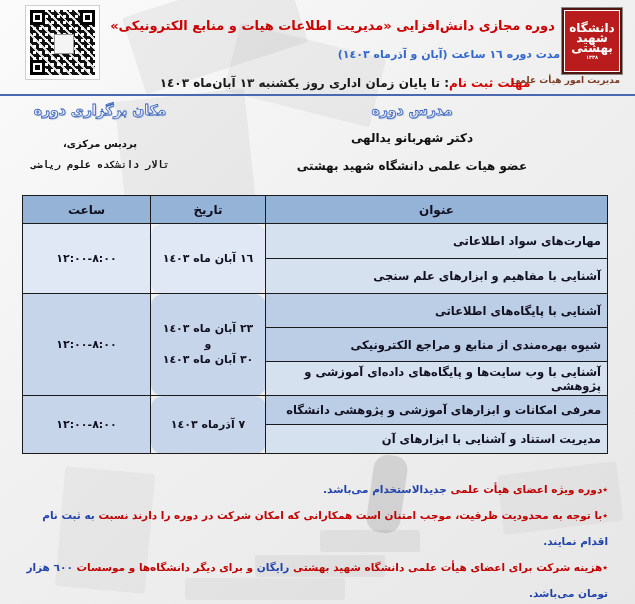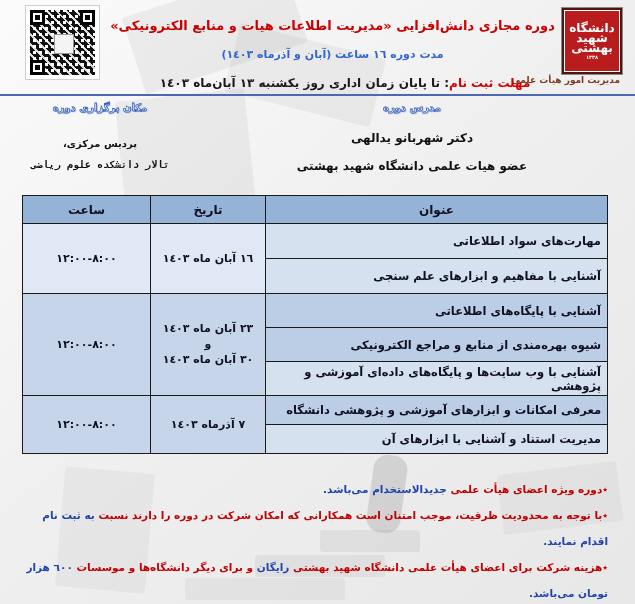--- a/index.html
+++ b/index.html
@@ -33,45 +33,45 @@
   .f-tl{left:0;top:0;} .f-tr{right:0;top:0;} .f-bl{left:0;bottom:0;}
   .qr-center{position:absolute;left:24px;top:24px;width:18px;height:18px;background:#f4f4f4;border:1px solid #999;}
   .logo{right:13px;top:8px;width:60px;height:66px;background:#b91c1c;
     box-shadow:inset 0 0 0 2px #4f1610,inset 0 0 0 3px #fff,0 0 0 1px #8a8a8a;
     color:#fff;display:flex;flex-direction:column;align-items:center;justify-content:center;
     text-align:center;line-height:1.02;font-weight:bold;}
   .logo .l1{font-size:12px;} .logo .l2{font-size:12px;margin-top:-2px;} .logo .l3{font-size:12px;margin-top:-2px;}
   .logo .yr{font-size:5px;margin-top:1px;letter-spacing:1px;}
   .title{left:105px;top:18px;width:455px;text-align:center;direction:rtl;
     color:#cc0000;font-size:13px;font-weight:bold;}
-  .subtitle{left:105px;top:48px;width:455px;text-align:center;direction:rtl;
+  .subtitle{left:105px;top:48px;width:455px;direction:rtl;
     color:#3366cc;font-size:11px;font-weight:bold;}
   .logo-caption{right:15px;top:75px;width:120px;text-align:right;direction:rtl;
     color:#7a3b22;font-size:9px;font-weight:bold;}
   .deadline{left:125px;top:76px;width:440px;text-align:center;direction:rtl;
     font-size:12px;font-weight:bold;color:#1a1a1a;}
   .deadline .red{color:#d40000;}
   .divider{left:0;top:94px;width:635px;height:2px;background:#4a69b0;}
   
-  .sec-head{position:absolute;z-index:1;direction:rtl;text-align:center;font-size:10px;font-weight:bold;
+  .sec-head{position:absolute;z-index:1;direction:rtl;text-align:center;font-size:14px;font-weight:bold;
     color:#eaf0fb;-webkit-text-stroke:0.8px #3a62b8;text-shadow:1px 1px 1px #9db4dd;}
   .instr-head{left:292px;top:102px;width:240px;}
   .venue-head{left:25px;top:102px;width:150px;}
   .info-line{position:absolute;z-index:1;direction:rtl;text-align:center;font-weight:bold;color:#111;font-size:12px;}
   .instr-name{left:292px;top:131px;width:240px;}
   .instr-affil{left:272px;top:159px;width:280px;}
   .venue-1{left:25px;top:138px;width:150px;font-size:10px;}
   .venue-2{left:10px;top:159px;width:180px;font-size:10px;font-family:Liberation Mono, monospace;}
   
   .sched{left:22px;top:195px;width:585px;border-collapse:collapse;table-layout:fixed;direction:rtl;z-index:1;position:absolute;}
   .sched td,.sched th{border:1px solid #1a1a1a;font-weight:bold;color:#101020;padding:0 6px;box-sizing:border-box;}
   .sched th{background:#95b3d7;height:28px;font-size:12px;text-align:center;}
   .col-title{width:342px;} .col-date{width:115px;} .col-time{width:128px;}
   .t-cell{text-align:right;font-size:11.5px;height:35px;}
-  .d-cell{text-align:center;font-size:11px;line-height:1.45;}
+  .d-cell{text-align:center;font-size:11px;line-height:1.45;border-radius:12px;}
   .h-cell{text-align:center;font-size:11px;direction:ltr;}
   .g1{background:#dfe8f4;} .g1t{background:#d6e1f0;}
   .md{background:#bccde6;} .lt{background:#d6e1f0;} .g23{background:#c7d5eb;}
   .r-34{height:34px;} .r-29{height:29px;}
   
   .notes{left:20px;top:476px;right:27px;direction:rtl;text-align:right;
     font-size:10.5px;font-weight:bold;line-height:26px;}
   .notes .red{color:#c00000;} .notes .blue{color:#2244aa;}
 </style>
 </head>

